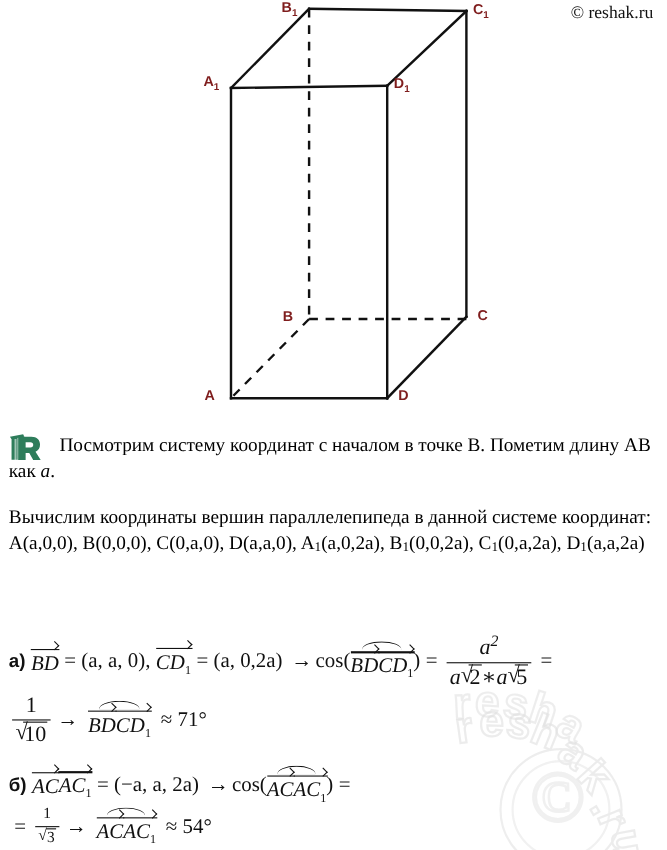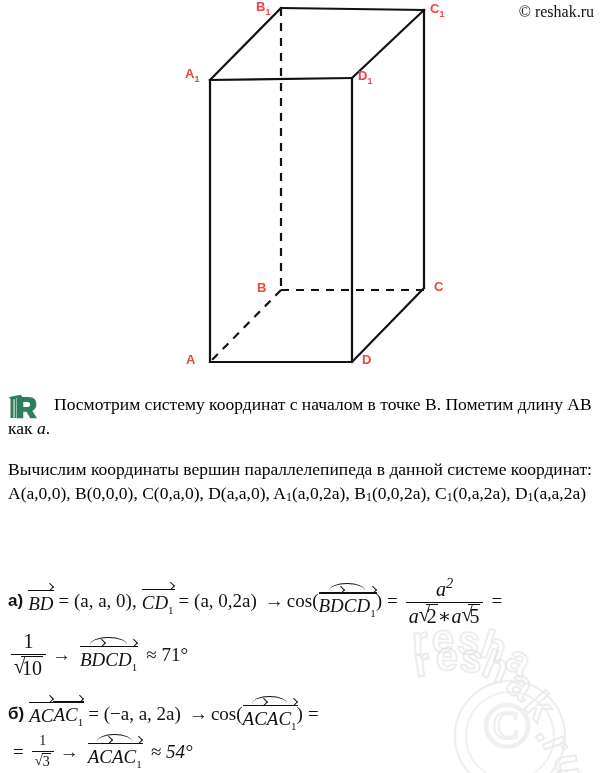--- a/index.html
+++ b/index.html
@@ -23,21 +23,21 @@
     width: 606px;
     height: 385px;
   }
   #figure-svg { position: absolute; left: 0; top: 0; }
 
   .vlabel {
     position: absolute;
     font-family: "Liberation Sans", "DejaVu Sans", sans-serif;
     font-size: 13px;
     font-weight: 600;
-    color: #ef4444;
+    color: #7f1d1d;
     letter-spacing: 0px;
     white-space: nowrap;
   }
   .vlabel sub {
     font-size: 9px;
     line-height: 0;
   }
 
   
   #copyright-top {
@@ -327,21 +327,21 @@
   </div>
 
   <div class="mathline">
     <span class="op">=</span>
     <span class="frac small">
       <span class="num">1</span>
       <span class="den"><span class="rad"><span class="radicand">3</span></span></span>
     </span>
     <span class="opn">→</span>
     <span class="angle" style="margin-left:6px;"><span class="vec">AC</span><span class="vec"><span>AC</span><sub>1</sub></span></span>
-    <span class="op" style="margin-left:9px;font-style:italic;">≈ 54°</span>
+    <span class="op" style="margin-left:9px;">≈ 54°</span>
   </div>
 </div>
 
 <div class="wm" id="watermark-1">
   <span class="wm-letter" style="left:0px;   top:6px;  transform:rotate(-3deg);">r</span>
   <span class="wm-letter" style="left:20px;  top:4px;  transform:rotate(4deg);">e</span>
   <span class="wm-letter" style="left:46px;  top:6px;  transform:rotate(10deg);">s</span>
   <span class="wm-letter" style="left:70px;  top:12px; transform:rotate(18deg);">h</span>
   <span class="wm-letter" style="left:96px;  top:26px; transform:rotate(30deg);">a</span>
 </div>

